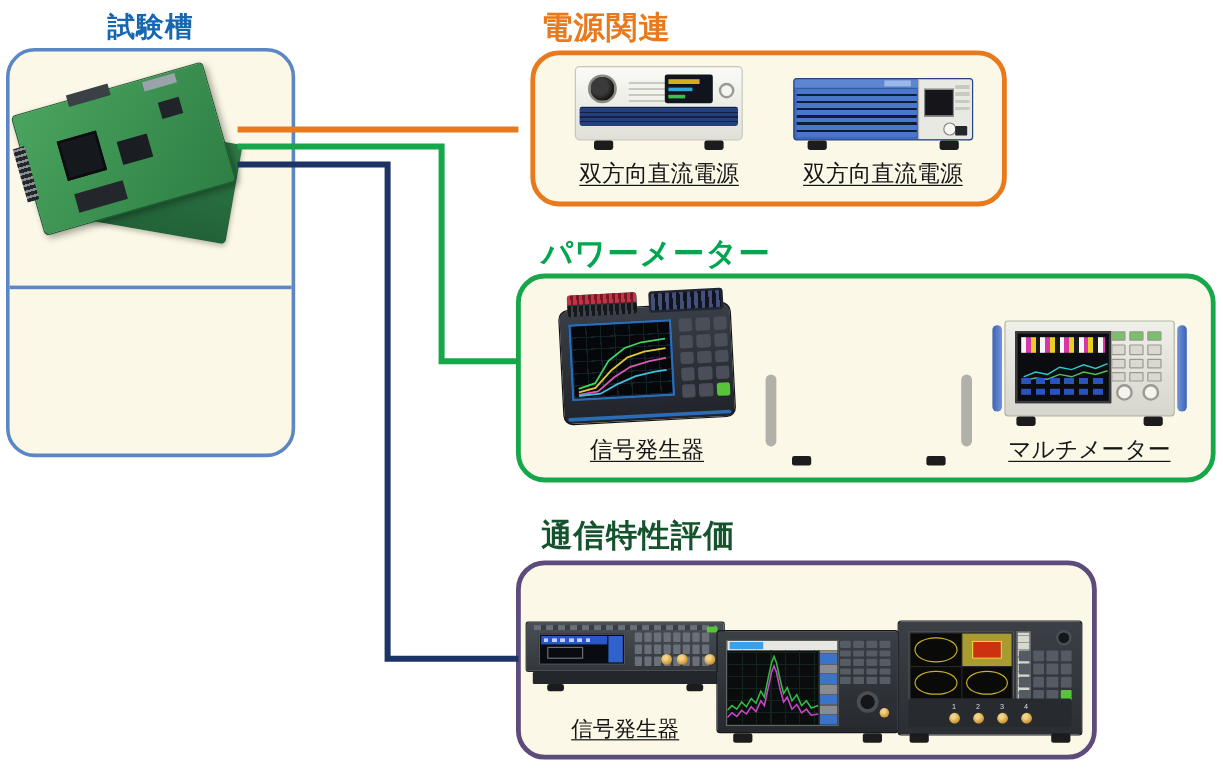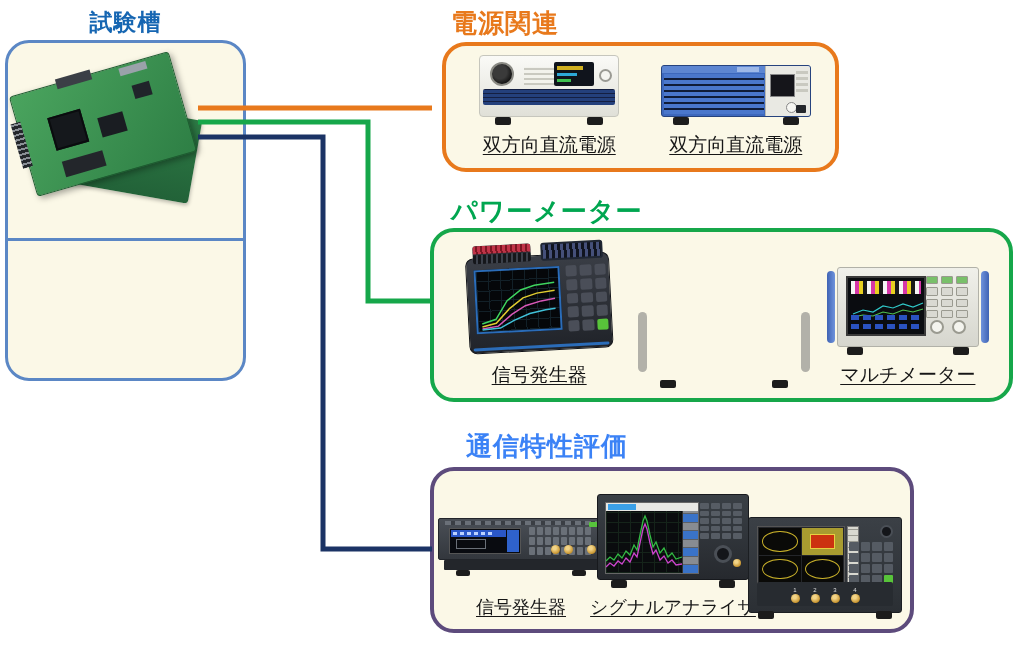--- a/index.html
+++ b/index.html
@@ -6,21 +6,21 @@
   html,body { background:#fff; }
   #stage {
     position: relative; width: 1019px; height: 646px; background: #ffffff;
     font-family: "Liberation Sans", "DejaVu Sans", sans-serif; overflow: hidden;
   }
   
   .sec-title { position: absolute; font-weight: bold; font-size: 26px; letter-spacing: 1px; white-space: nowrap; }
   #chamber-title { left: 5px; top: 7px; width: 241px; text-align: center; font-size: 23px; color: #1666B2; }
   #power-title   { left: 451px; top: 6px;   color: #E8791C; }
   #elec-title    { left: 451px; top: 194px; color: #00A650; }
-  #comm-title    { left: 451px; top: 429px; color: #3b82f6; margin-left: 15px; }
+  #comm-title    { left: 451px; top: 429px; color: #14532d; }
 
   
   .panel { position: absolute; background: #FBF8E7; border-radius: 24px; }
   #chamber-box { left: 5px; top: 40px; width: 241px; height: 341px; border: 3px solid #5B87C5; z-index: 1; }
   #chamber-divider { position: absolute; left: 0; right: 0; top: 195px; height: 3px; background: #5B87C5; }
   #power-box { left: 430px; top: 42px;  width: 397px; height: 130px; border: 4px solid #E8791C; margin-left: 12px; }
   #elec-box  { left: 430px; top: 228px; width: 583px; height: 174px; border: 4px solid #16A74A; }
   #comm-box  { left: 430px; top: 467px; width: 484px; height: 166px; border: 4px solid #5D4B7C; }
   .panel-inner { display: flex; width: 100%; height: 100%; align-items: stretch; }
   #power-box .panel-inner { padding: 8px 26px 10px 30px; gap: 40px; }
@@ -458,21 +458,20 @@
                 <i></i>
                 <i></i>
                 <i></i>
               </div>
             <div class="sa-knob"></div>
             <div class="sa-conn gold"></div>
           </div>
           <div class="foot f1"></div>
           <div class="foot f2"></div>
         </div>
-        <div class="dev-label">シグナルアナライザ</div>
       </div>
       <div class="cell">
         <div class="dev na">
           <div class="na-body">
             <div class="na-screen">
               <div class="na-q">
                   <i class="circ"></i>
                 </div>
               <div class="na-q na-q2">
                   <div class="red"></div>

